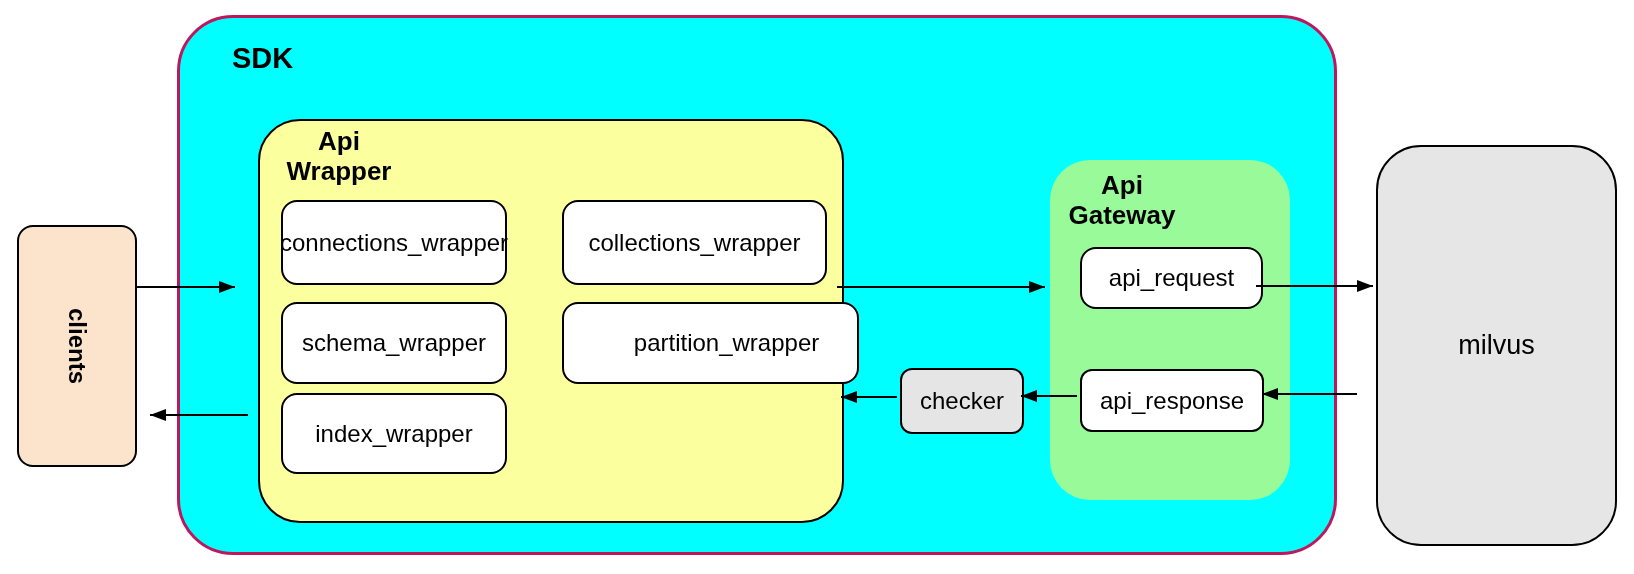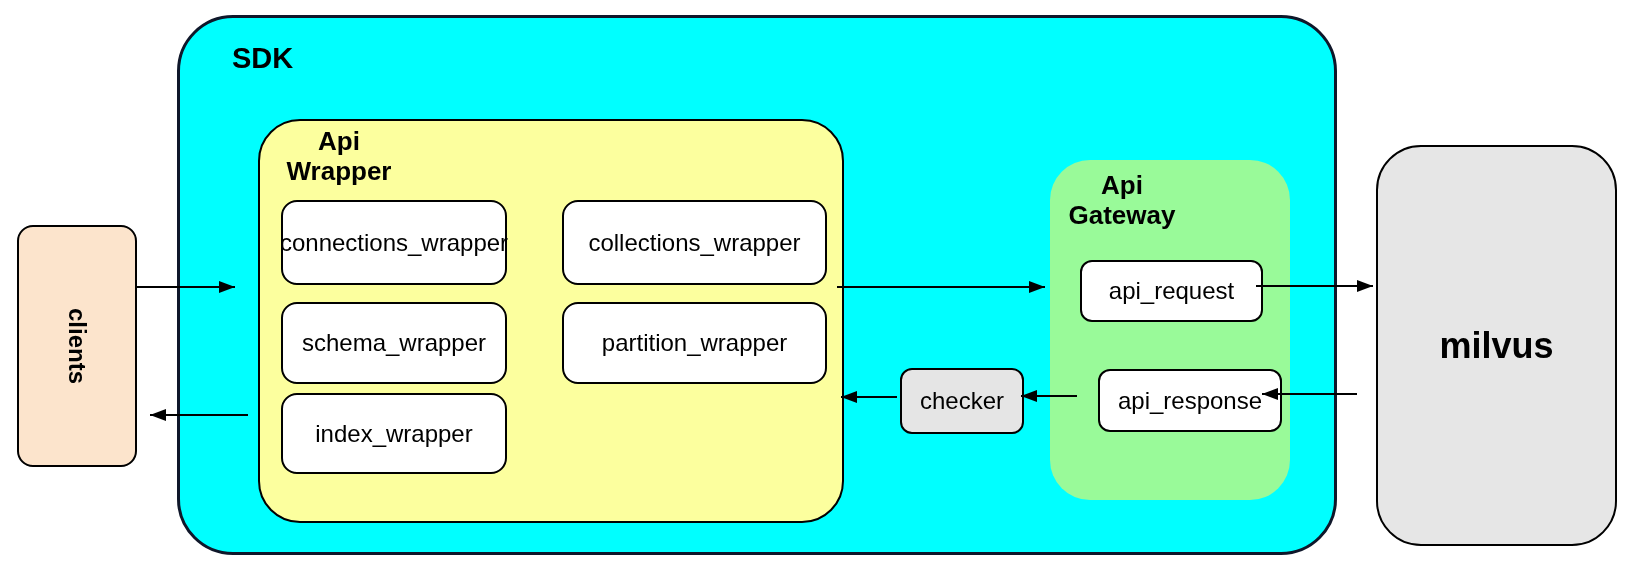--- a/index.html
+++ b/index.html
@@ -5,55 +5,55 @@
   html,body { margin:0; padding:0; background:#ffffff; }
   .canvas {
     position:relative; width:1634px; height:574px; background:#ffffff;
     font-family:"Liberation Sans", sans-serif; color:#000; overflow:hidden;
   }
   .node { position:absolute; box-sizing:border-box; }
   .flexc { display:flex; align-items:center; justify-content:center; }
 
   
   #sdk { left:177px; top:15px; width:1160px; height:540px; background:#00ffff;
-         border:3px solid #0f172a; border-radius:56px; }
+         border:3px solid #be185d; border-radius:56px; }
   #sdk-label { position:absolute; left:52px; top:24px; font-weight:bold; font-size:29px; }
 
   #clients { left:17px; top:225px; width:120px; height:242px; background:#fce4cc;
              border:2px solid #000; border-radius:16px; }
   #clients .rot { transform:rotate(90deg); font-weight:bold; font-size:24px; white-space:nowrap; }
 
   #api-wrapper { position:absolute; left:78px; top:101px; width:582px; height:400px;
                  background:#fcff9e; border:2px solid #000; border-radius:42px; }
   #api-wrapper-label { position:absolute; left:18px; top:5px; width:122px; text-align:center;
                        font-weight:bold; font-size:26px; line-height:30px; }
 
   .wbox { position:absolute; background:#ffffff; border:2px solid #000; border-radius:16px;
           display:flex; align-items:center; justify-content:center; font-size:24px; }
   #w-connections { left:21px;  top:79px;  width:222px; height:81px; }
   #w-collections { left:302px; top:79px;  width:261px; height:81px; }
   #w-schema      { left:21px;  top:181px; width:222px; height:78px; }
-  #w-partition   { left:302px; top:181px; width:261px; height:78px; }
+  #w-partition   { left:302px; top:181px; width:261px; height:78px;padding-left:32px; }
   #w-index       { left:21px;  top:272px; width:222px; height:77px; }
   #w-utility     { left:302px; top:280px; width:261px; height:77px; }
 
   #checker { position:absolute; left:720px; top:350px; width:120px; height:62px;
              background:#e5e5e5; border:2px solid #000; border-radius:12px; font-size:24px; }
 
   #api-gateway { position:absolute; left:870px; top:142px; width:240px; height:340px;
                  background:#99fa99; border-radius:40px; }
   #api-gateway-label { position:absolute; left:14px; top:10px; width:116px; text-align:center;
                        font-weight:bold; font-size:26px; line-height:30px; }
   .gbox { position:absolute; background:#ffffff; border:2px solid #000; border-radius:12px;
           display:flex; align-items:center; justify-content:center; font-size:24px; }
-  #api-request  { left:30px; top:100px; width:179px; height:58px; }
-  #api-response { left:48px; top:209px; width:180px; height:59px; }
+  #api-request  { left:30px; top:87px; width:179px; height:58px;border-radius:16px; }
+  #api-response { left:30px; top:209px; width:180px; height:59px; }
 
   #milvus { left:1376px; top:145px; width:241px; height:401px; background:#e6e6e6;
-            border:2px solid #000; border-radius:45px; font-weight:bold; font-size:36px; }
+            border:2px solid #000; border-radius:45px; font-weight:normal; font-size:27px; }
 
   #edges { position:absolute; left:0; top:0; width:1634px; height:574px; pointer-events:none; }
   #edges line { stroke:#000; stroke-width:2; }
 </style>
 </head>
 <body>
 
 <div class="canvas">
 
   <div id="sdk" class="node">

